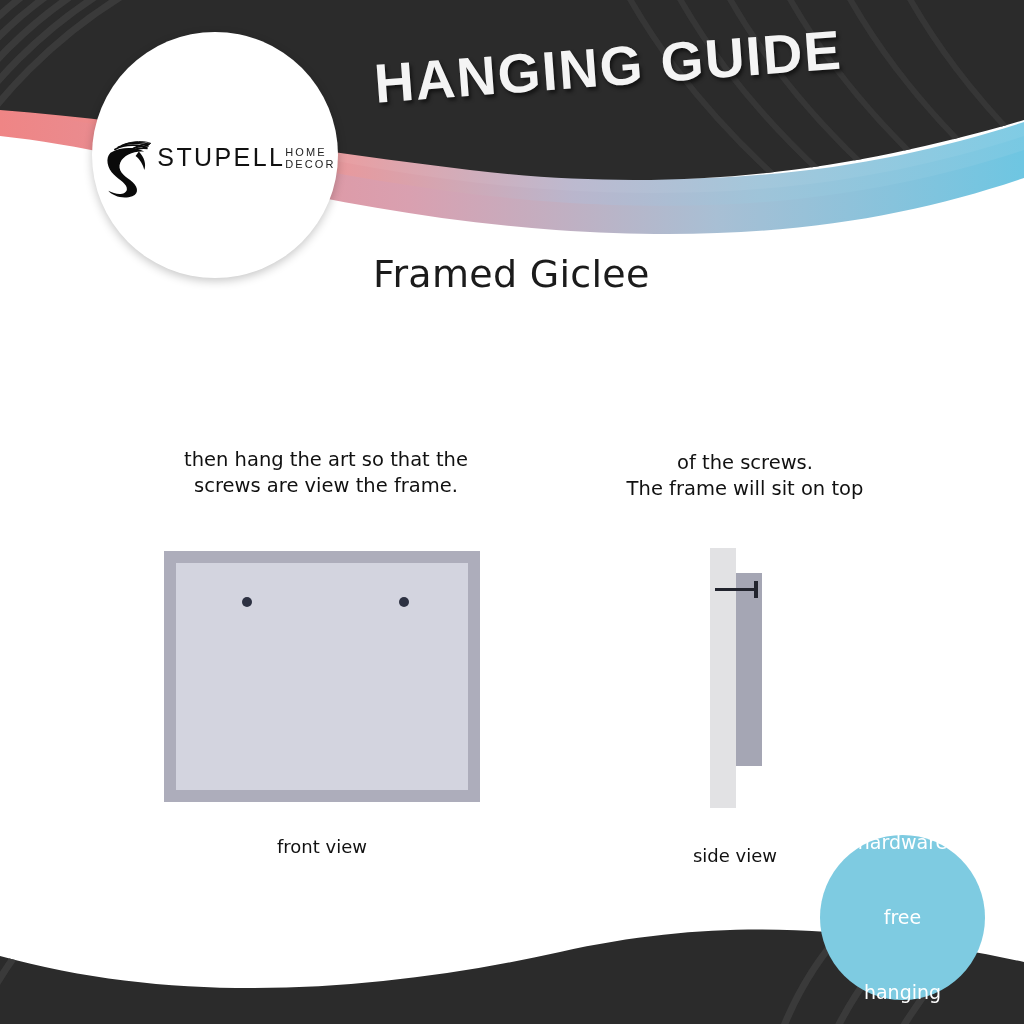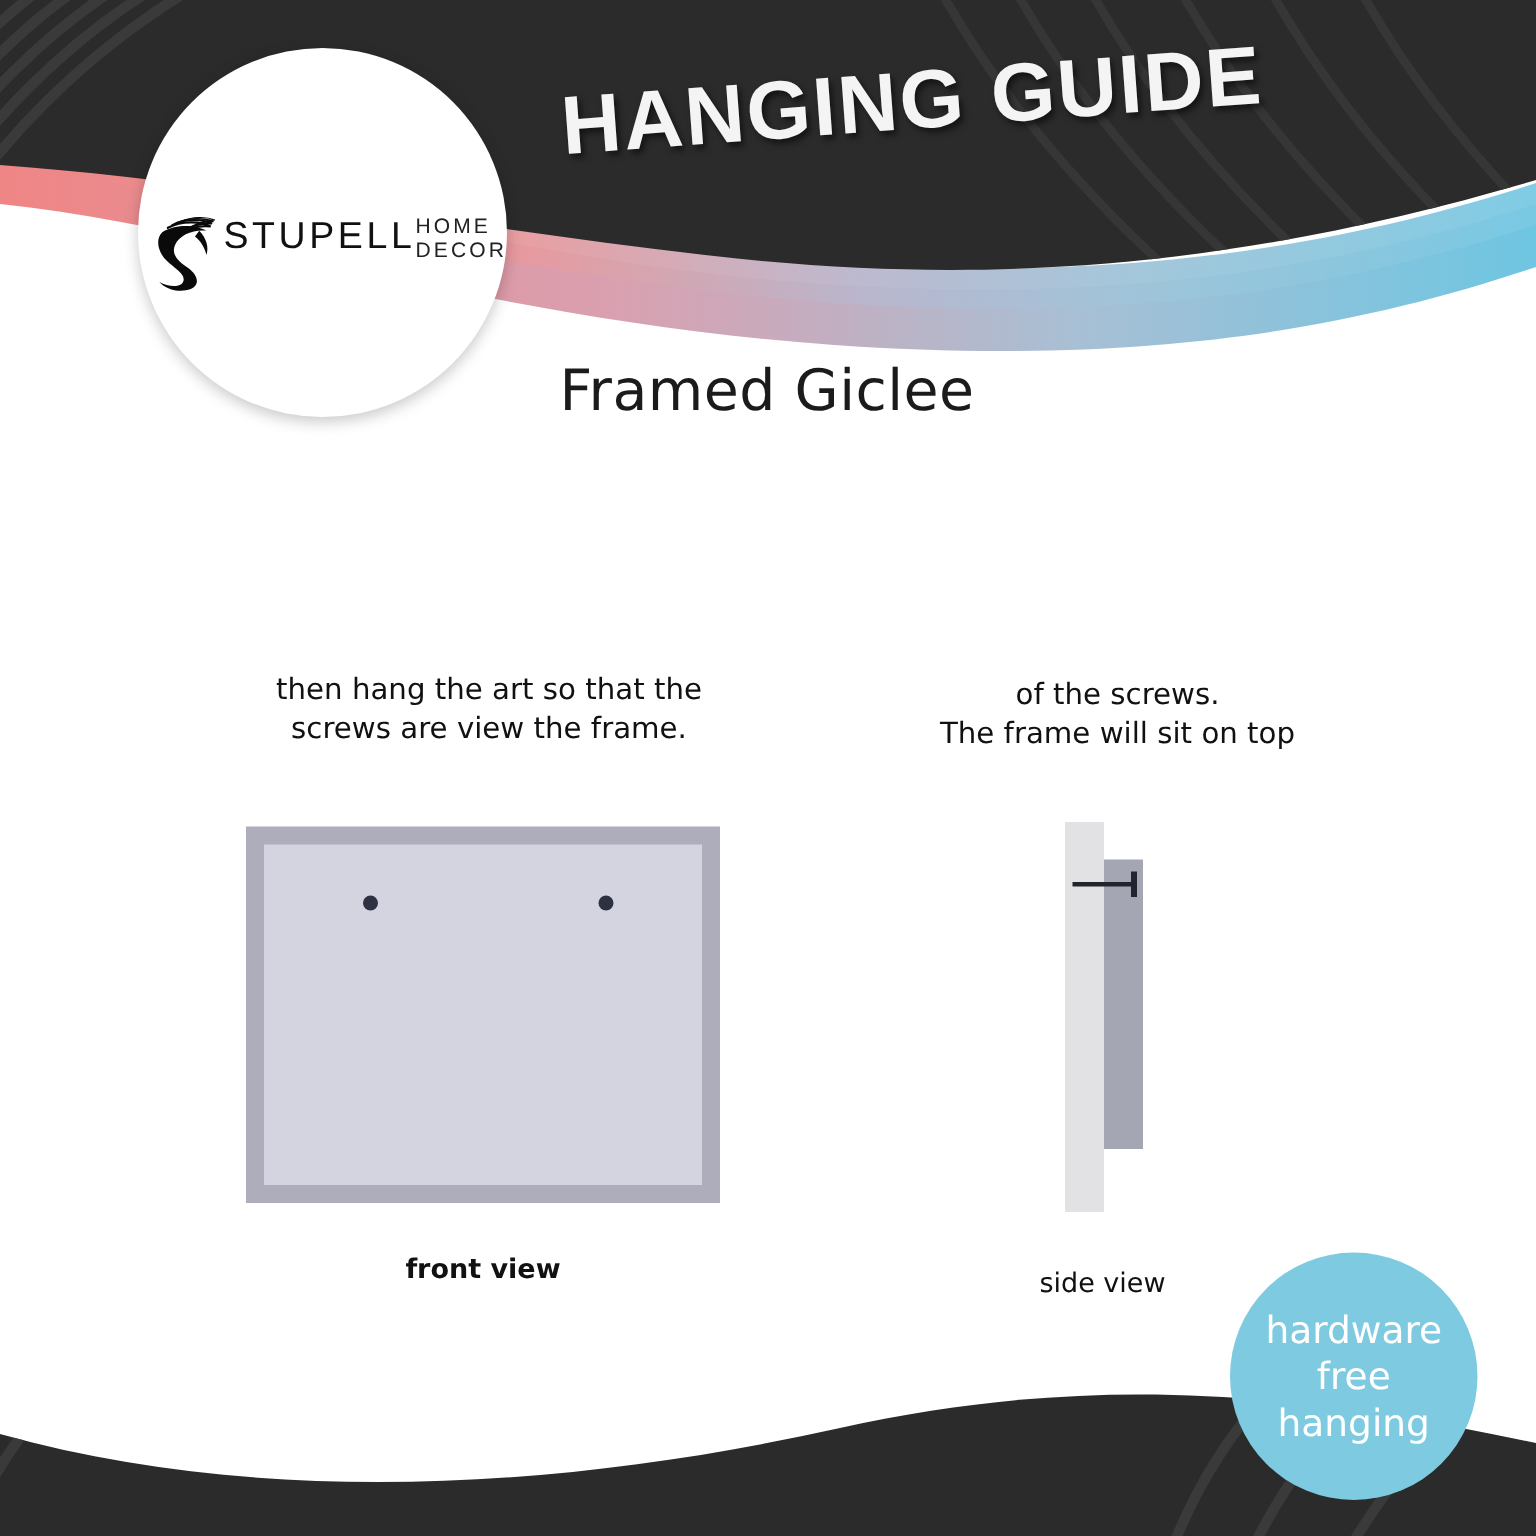--- a/index.html
+++ b/index.html
@@ -48,21 +48,21 @@
   .logo-name {
     font-family: "Liberation Sans", sans-serif;
     font-size: 25px;
     letter-spacing: 2.4px;
     color: #111111;
     margin-top: 4px;
     font-weight: 400;
   }
   .logo-sub {
     font-family: "Liberation Sans", sans-serif;
-    font-size: 14px;
+    font-size: 11px;
     letter-spacing: 2.1px;
     color: #222222;
     margin-top: 5px;
     font-weight: 400;
   }
 
   
   .header-title {
     position: absolute;
     left: 372px;
@@ -76,21 +76,21 @@
     letter-spacing: 1.5px;
     text-shadow: 2px 3px 4px rgba(0,0,0,0.55);
     z-index: 5;
     white-space: nowrap;
   }
 
   
   .product-subtitle {
     position: absolute;
     left: 373px;
-    top: 238px;
+    top: 252px;
     font-size: 38px;
     color: #1b1b1b;
     font-weight: 400;
     letter-spacing: 0.3px;
     z-index: 4;
     white-space: nowrap;
   }
 
   
   .main-instruction {
@@ -201,42 +201,43 @@
   }
 
   
   .view-label {
     position: absolute;
     font-size: 18px;
     color: #111111;
     z-index: 4;
     text-align: center;
   }
-  .view-label-front { left: 222px; top: 836px; width: 200px; font-weight: bold; }
+  .view-label-front { left: 222px; top: 836px; width: 200px; }
   .view-label-side  { left: 660px; top: 845px; width: 150px; }
 
   
   .hardware-badge {
     position: absolute;
     left: 820px;
     top: 835px;
     width: 165px;
     height: 165px;
     border-radius: 50%;
     background: #7ecbe1;
     display: flex;
     flex-direction: column;
     align-items: center;
     justify-content: center;
     z-index: 8;
     color: #ffffff;
-    font-size: 25px;
+    font-size: 19px;
     line-height: 31px;
     font-weight: 400;
     text-align: center;
+    gap: 44px;
   }
   .hardware-badge span { display: block; }
 </style>
 </head>
 <body>
 
 <div id="page">
 
   <svg class="wave-layer" viewBox="0 0 1024 1024" width="1024" height="1024">
     <defs>

